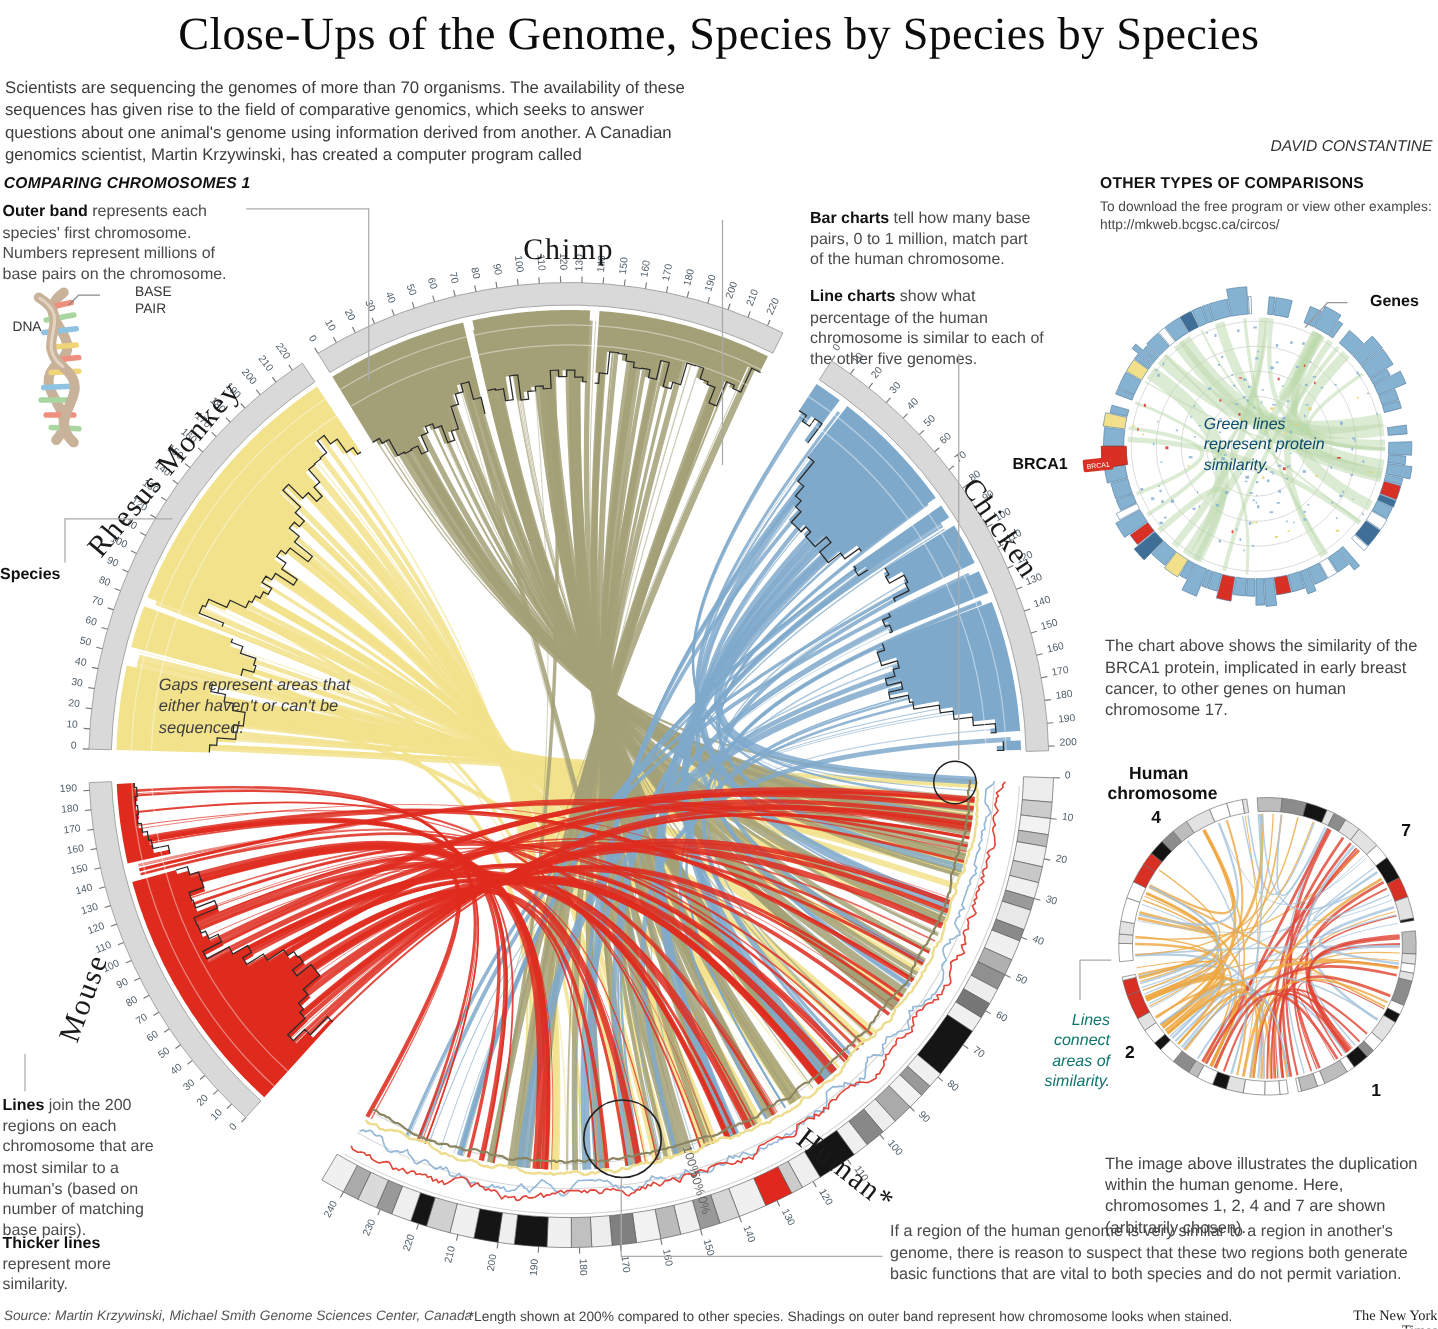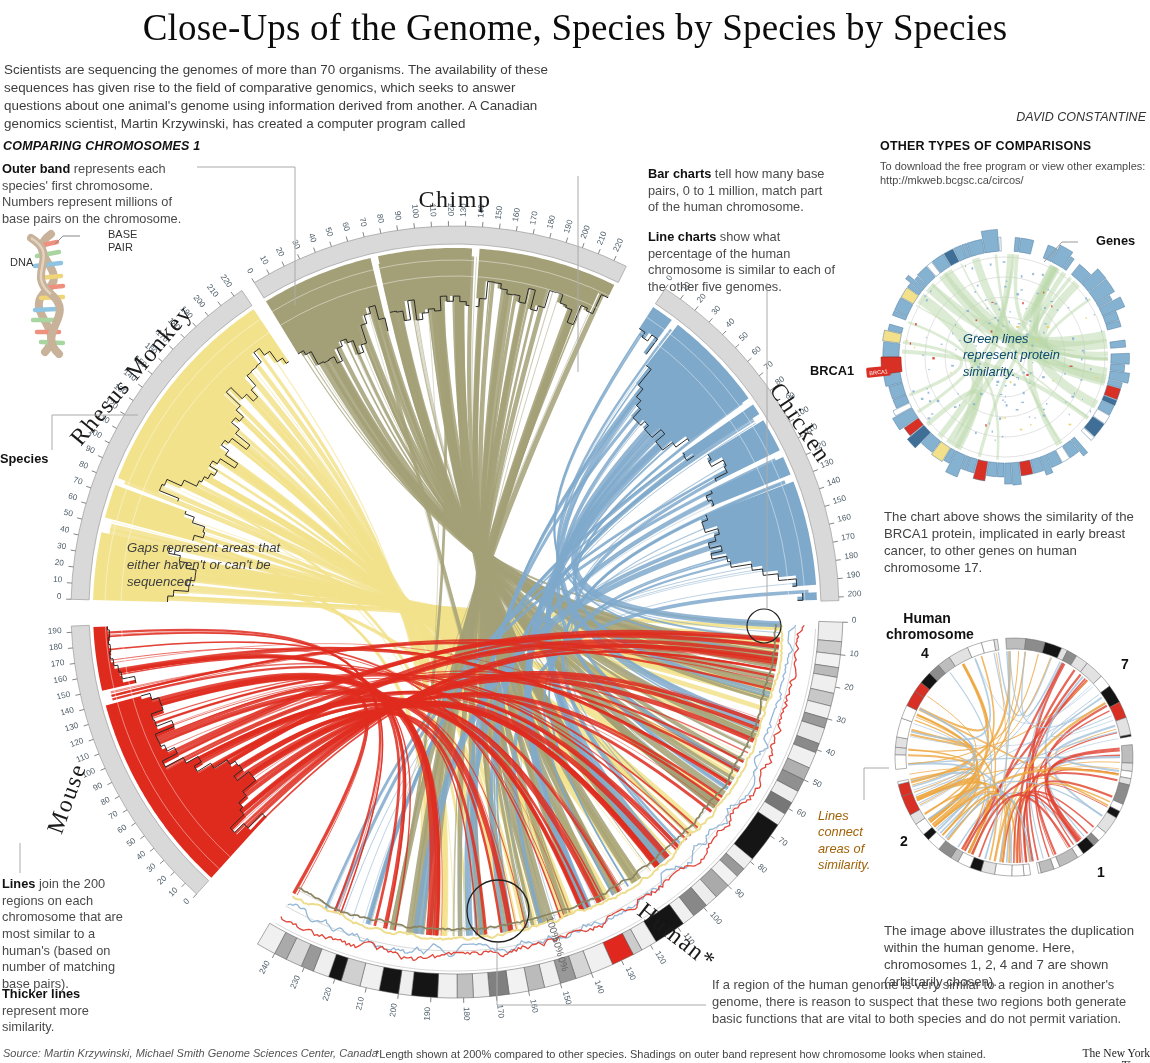--- a/index.html
+++ b/index.html
@@ -1123,21 +1123,21 @@
       <path d="M95.8,229.8 A119,119 0 0 1 83.7,221.2 L90.7,212.7 A108,108 0 0 0 101.7,220.5 Z" fill="#8c8c8c" stroke="#666" stroke-width="0.5"></path>
       <path d="M83.7,221.2 A119,119 0 0 1 73.4,211.7 L81.3,204.0 A108,108 0 0 0 90.7,212.7 Z" fill="#ffffff" stroke="#666" stroke-width="0.5"></path>
       <path d="M73.4,211.7 A119,119 0 0 1 68.6,206.4 L77.0,199.3 A108,108 0 0 0 81.3,204.0 Z" fill="#141414" stroke="#666" stroke-width="0.5"></path>
       <path d="M68.6,206.4 A119,119 0 0 1 60.8,196.3 L69.9,190.0 A108,108 0 0 0 77.0,199.3 Z" fill="#ffffff" stroke="#666" stroke-width="0.5"></path>
       <path d="M60.8,196.3 A119,119 0 0 1 55.1,186.9 L64.7,181.6 A108,108 0 0 0 69.9,190.0 Z" fill="#e2e2e2" stroke="#666" stroke-width="0.5"></path>
       <path d="M55.1,186.9 A119,119 0 0 1 46.7,168.4 L57.1,164.8 A108,108 0 0 0 64.7,181.6 Z" fill="#d93025" stroke="#666" stroke-width="0.5"></path>
       <path d="M46.7,168.4 A119,119 0 0 1 43.2,156.4 L53.9,153.8 A108,108 0 0 0 57.1,164.8 Z" fill="#d93025" stroke="#666" stroke-width="0.5"></path>
       <path d="M43.2,156.4 A119,119 0 0 1 42.6,153.7 L53.4,151.5 A108,108 0 0 0 53.9,153.8 Z" fill="#ffffff" stroke="#666" stroke-width="0.5"></path>
       <path d="M9,140 L34,140 M9,140 L9,172" stroke="#aaa" stroke-width="1" fill="none"></path>
     </svg>
-  <div class="abs inote" style="left:818px;top:808px;width:70px;font-size:12.8px;text-align:left;color:#a16207;">Lines connect areas of similarity.</div>
+  <div class="abs inote" style="left:818px;top:808px;width:70px;font-size:12.8px;text-align:right;color:#0f766e;">Lines connect areas of similarity.</div>
   <div class="abs cap" style="left:884px;top:922px;width:264px;">The image above illustrates the duplication within the human genome. Here, chromosomes 1, 2, 4 and 7 are shown (arbitrarily chosen).</div>
 
   <div class="abs note" style="left:712px;top:977px;width:436px;font-size:12.9px;">If a region of the human genome is very similar to a region in another's genome, there is reason to suspect that these two regions both generate basic functions that are vital to both species and do not permit variation.</div>
 
   <div class="abs src" style="left:3px;top:1047px;">Source: Martin Krzywinski, Michael Smith Genome Sciences Center, Canada</div>
   <div class="abs foot" style="left:375px;top:1048px;width:670px;">*Length shown at 200% compared to other species. Shadings on outer band represent how chromosome looks when stained.</div>
   <div class="abs brand" style="left:1056px;top:1047px;width:94px;text-align:right;">The New York Times</div>
 </div>
 
 </body></html>

